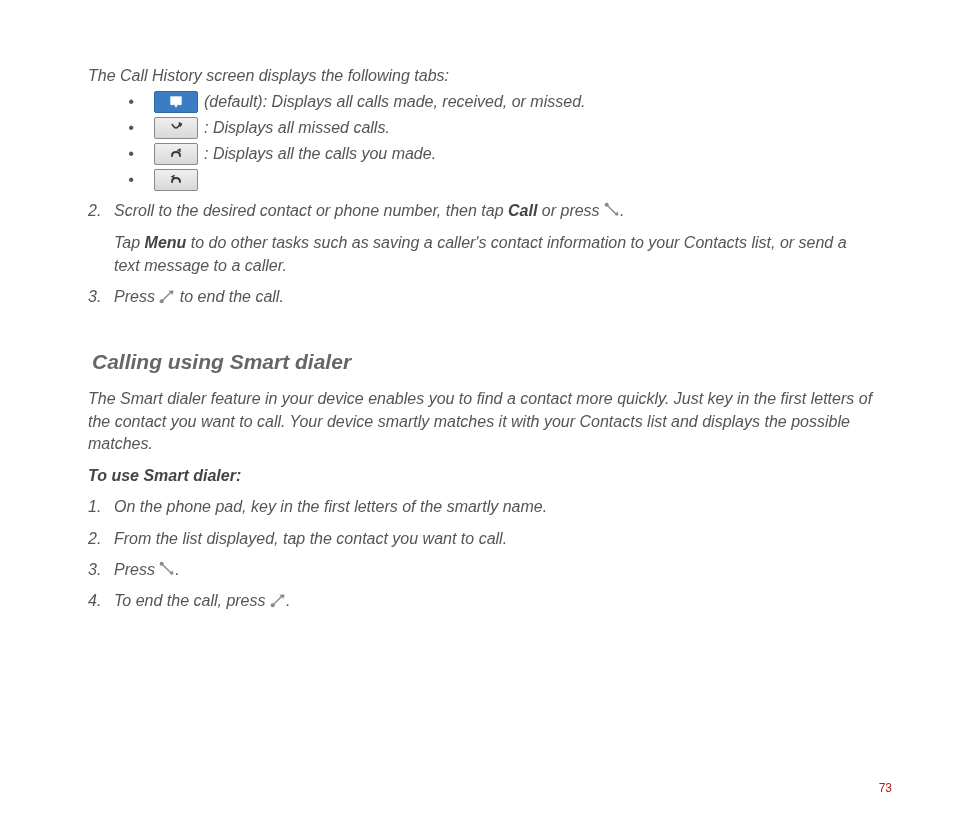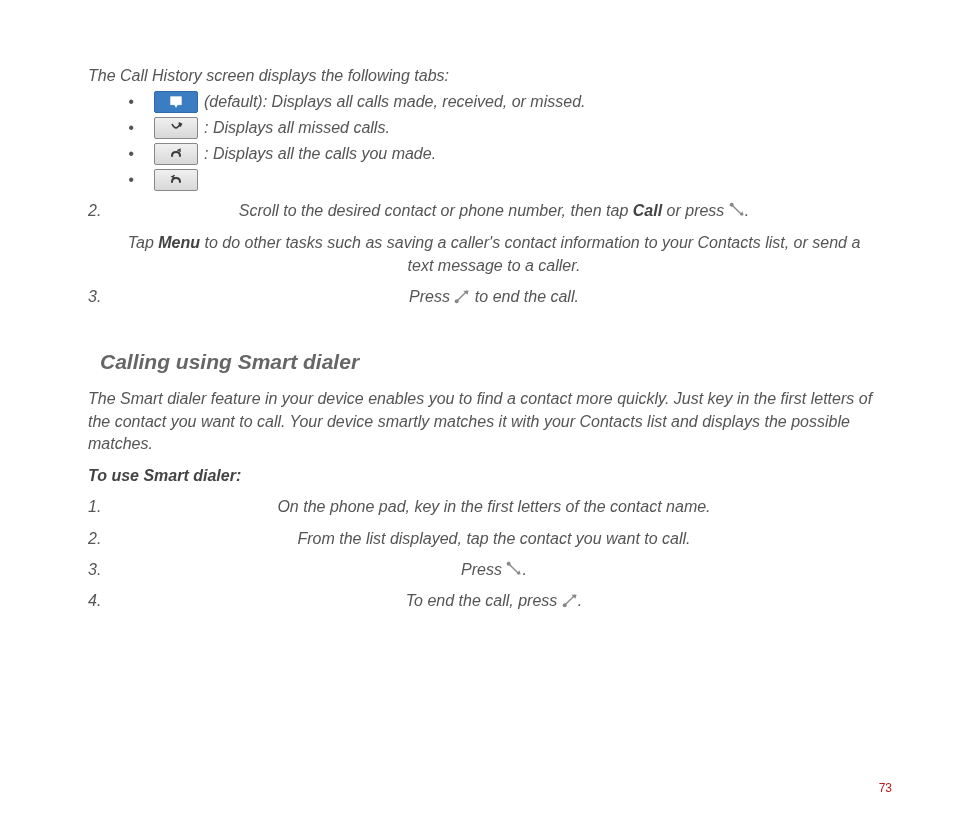--- a/index.html
+++ b/index.html
@@ -63,33 +63,33 @@
   }
   .ol > li {
     display: flex;
     margin-bottom: 8px;
     line-height: 1.45;
   }
   .ol-num {
     width: 26px;
     flex-shrink: 0;
   }
-  .ol-body { flex: 1; text-align: center; }
+  .ol-body { flex: 1; }
   .sub-para { margin-top: 8px; }
   .inline-icon {
     display: inline-block;
     width: 16px;
     height: 14px;
     vertical-align: -2px;
   }
   h2.section {
     color: #666;
     font-size: 21px;
     font-weight: bold;
-    margin: 42px 0 14px 12px;
+    margin: 42px 0 14px 4px;
   }
   .bold { font-weight: bold; color:#444; }
   .sub-title {
     font-weight: bold;
     color:#444;
     margin: 12px 0 10px 0;
   }
   .page-num {
     position: absolute;
     bottom: 28px;
@@ -174,21 +174,21 @@
 
   <h2 class="section">Calling using Smart dialer</h2>
 
   <p class="para">The Smart dialer feature in your device enables you to find a contact more quickly. Just key in the first letters of the contact you want to call. Your device smartly matches it with your Contacts list and displays the possible matches.</p>
 
   <p class="sub-title">To use Smart dialer:</p>
 
   <ul class="ol">
     <li>
       <span class="ol-num">1.</span>
-      <div class="ol-body">On the phone pad, key in the first letters of the contact name.</div>
+      <div class="ol-body">On the phone pad, key in the first letters of the smartly name.</div>
     </li>
     <li>
       <span class="ol-num">2.</span>
       <div class="ol-body">From the list displayed, tap the contact you want to call.</div>
     </li>
     <li>
       <span class="ol-num">3.</span>
       <div class="ol-body">
         <span>Press </span><span class="inline-icon"><svg viewBox="0 0 24 24">
               <path d="M4 4 L20 20" stroke="#888" stroke-width="2"></path>

